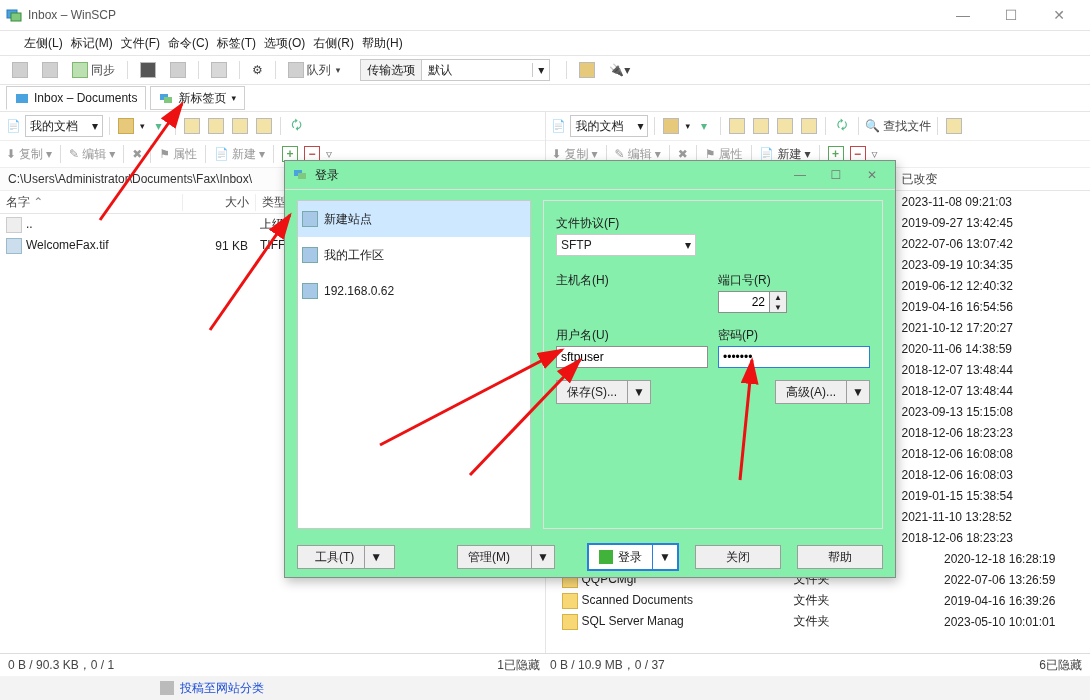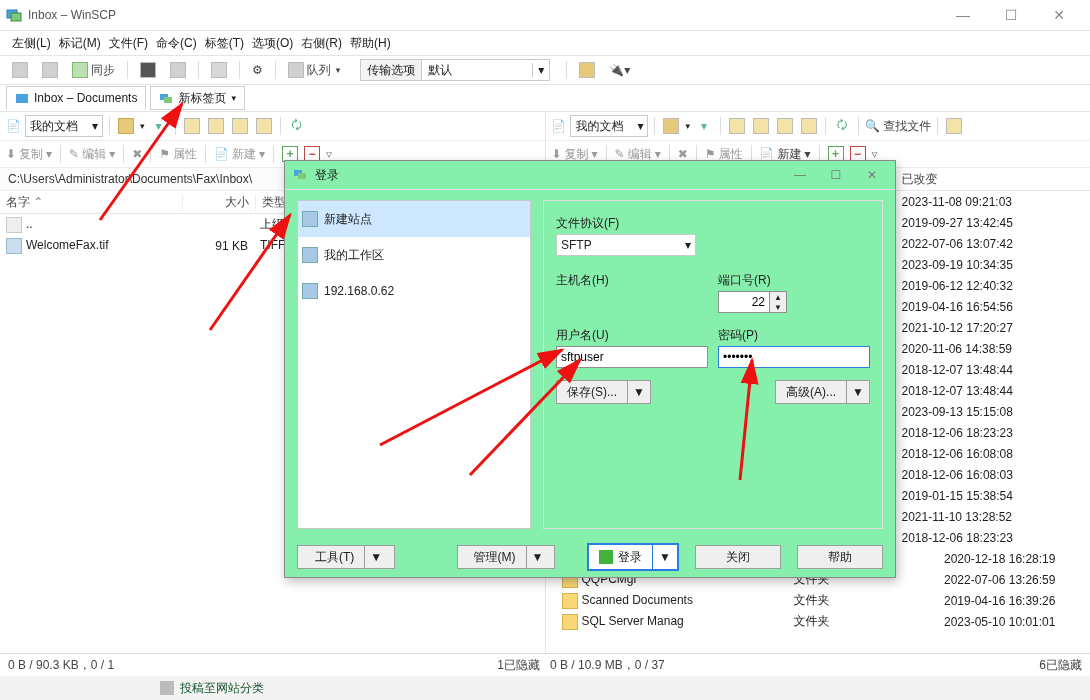--- a/index.html
+++ b/index.html
@@ -2,21 +2,21 @@
 <html><head>
 <meta charset="utf-8">
 <style>
 html,body{margin:0;padding:0;font-family:"Microsoft YaHei",Tahoma,Arial,sans-serif;font-size:12px;color:#222;background:#fff;overflow:hidden}
 .win{width:1090px;height:700px;position:relative;background:#fff;box-sizing:border-box}
 .titlebar{height:30px;display:flex;align-items:center;padding:0 6px;border-bottom:1px solid #e5e5e5;color:#555}
 .titlebar .ico{width:16px;height:16px;margin-right:6px}
 .titlebar .title{flex:1}
 .titlebar .ctrls{display:flex;gap:14px;margin-right:8px}
 .titlebar .ctrls span{width:34px;text-align:center;color:#888;font-size:14px}
-.menubar{height:24px;display:flex;align-items:center;padding:0 10px;gap:4px;border-bottom:1px solid #e5e5e5}
+.menubar{height:24px;display:flex;align-items:center;padding:0 22px;gap:4px;border-bottom:1px solid #e5e5e5}
 .menubar span{padding:2px 2px}
 .toolbar1{height:28px;display:flex;align-items:center;padding:0 8px;gap:6px;border-bottom:1px solid #e5e5e5}
 .tbtn{display:inline-flex;align-items:center;height:22px;padding:0 4px;gap:3px;color:#444}
 .sq{width:16px;height:16px;display:inline-block;background:#d0d0d0;border:1px solid #bbb;box-sizing:border-box}
 .sep{width:1px;height:18px;background:#ddd;margin:0 2px}
 .transfer{display:flex;align-items:center;border:1px solid #c9c9c9;height:20px;margin-left:10px}
 .transfer .lbl{background:#f3f3f3;padding:0 6px;height:100%;display:flex;align-items:center;border-right:1px solid #c9c9c9}
 .transfer .val{padding:0 80px 0 6px}
 .transfer .dd{border-left:1px solid #c9c9c9;padding:0 5px}
 .tabs{height:26px;display:flex;align-items:center;padding:0 6px;border-bottom:1px solid #e5e5e5;gap:4px}
@@ -38,21 +38,21 @@
 .filelist{flex:1;overflow:hidden;position:relative}
 .row{display:flex;align-items:center;height:21px}
 .row div{padding:0 6px;white-space:nowrap;overflow:hidden;text-overflow:ellipsis}
 .row .fico{width:16px;height:16px;display:inline-block;vertical-align:middle;margin-right:4px}
 .ico-folder{background:#f8d775;border:1px solid #d6b24a;box-sizing:border-box}
 .ico-img{background:#cde;border:1px solid #9bc;box-sizing:border-box}
 .ico-up{background:#eee;border:1px solid #ccc;box-sizing:border-box}
 .statusbar{position:absolute;left:0;right:0;bottom:24px;height:22px;display:flex;align-items:center;padding:0 8px;border-top:1px solid #ddd;background:#fff;color:#444}
 .statusbar .seg{flex:1}
 .statusbar .right{text-align:right}
-.bottombar{position:absolute;left:0;right:0;bottom:0;height:24px;background:#f3f3f3;display:flex;align-items:center;padding:0 160px;color:#14532d}
+.bottombar{position:absolute;left:0;right:0;bottom:0;height:24px;background:#f3f3f3;display:flex;align-items:center;padding:0 160px;color:#1d4ed8}
 .bottombar .bico{width:14px;height:14px;background:#bbb;margin-right:6px}
 
 .dialog{position:absolute;left:284px;top:160px;width:610px;height:416px;background:#86efac;border:1px solid #8a8a8a;box-shadow:2px 4px 10px rgba(0,0,0,.25);display:flex;flex-direction:column;z-index:100}
 .dialog .dti{height:28px;display:flex;align-items:center;padding:0 8px;border-bottom:1px solid #e0e0e0}
 .dialog .dti .ico{width:16px;height:16px;margin-right:6px}
 .dialog .dti .sp{flex:1}
 .dialog .dti .dc{display:flex;gap:6px}
 .dialog .dti .dc span{width:30px;text-align:center;color:#777}
 .dbody{flex:1;display:flex;padding:10px 12px 8px 12px;gap:12px}
 .dlist{width:232px;border:1px solid #c9c9c9;background:#fff;display:flex;flex-direction:column}
@@ -459,21 +459,21 @@
         </div>
       </div>
     </div>
   </div>
   <div class="dfoot">
     <div class="dbtn split" style="width:86px;justify-content:center">
       <span>工具(T)</span>
           <span class="ddp">▼</span>
     </div>
     <div style="width:30px"></div>
-    <div class="dbtn split" style="width:86px;justify-content:center">
+    <div class="dbtn split" style="width:86px;justify-content:space-between">
       <span>管理(M)</span>
           <span class="ddp">▼</span>
     </div>
     <div class="sp"></div>
     <div class="loginbtn">
       <div class="main">
             <span class="gicon"></span>
             <span>登录</span>
           </div>
       <div class="ddp">▼</div>

